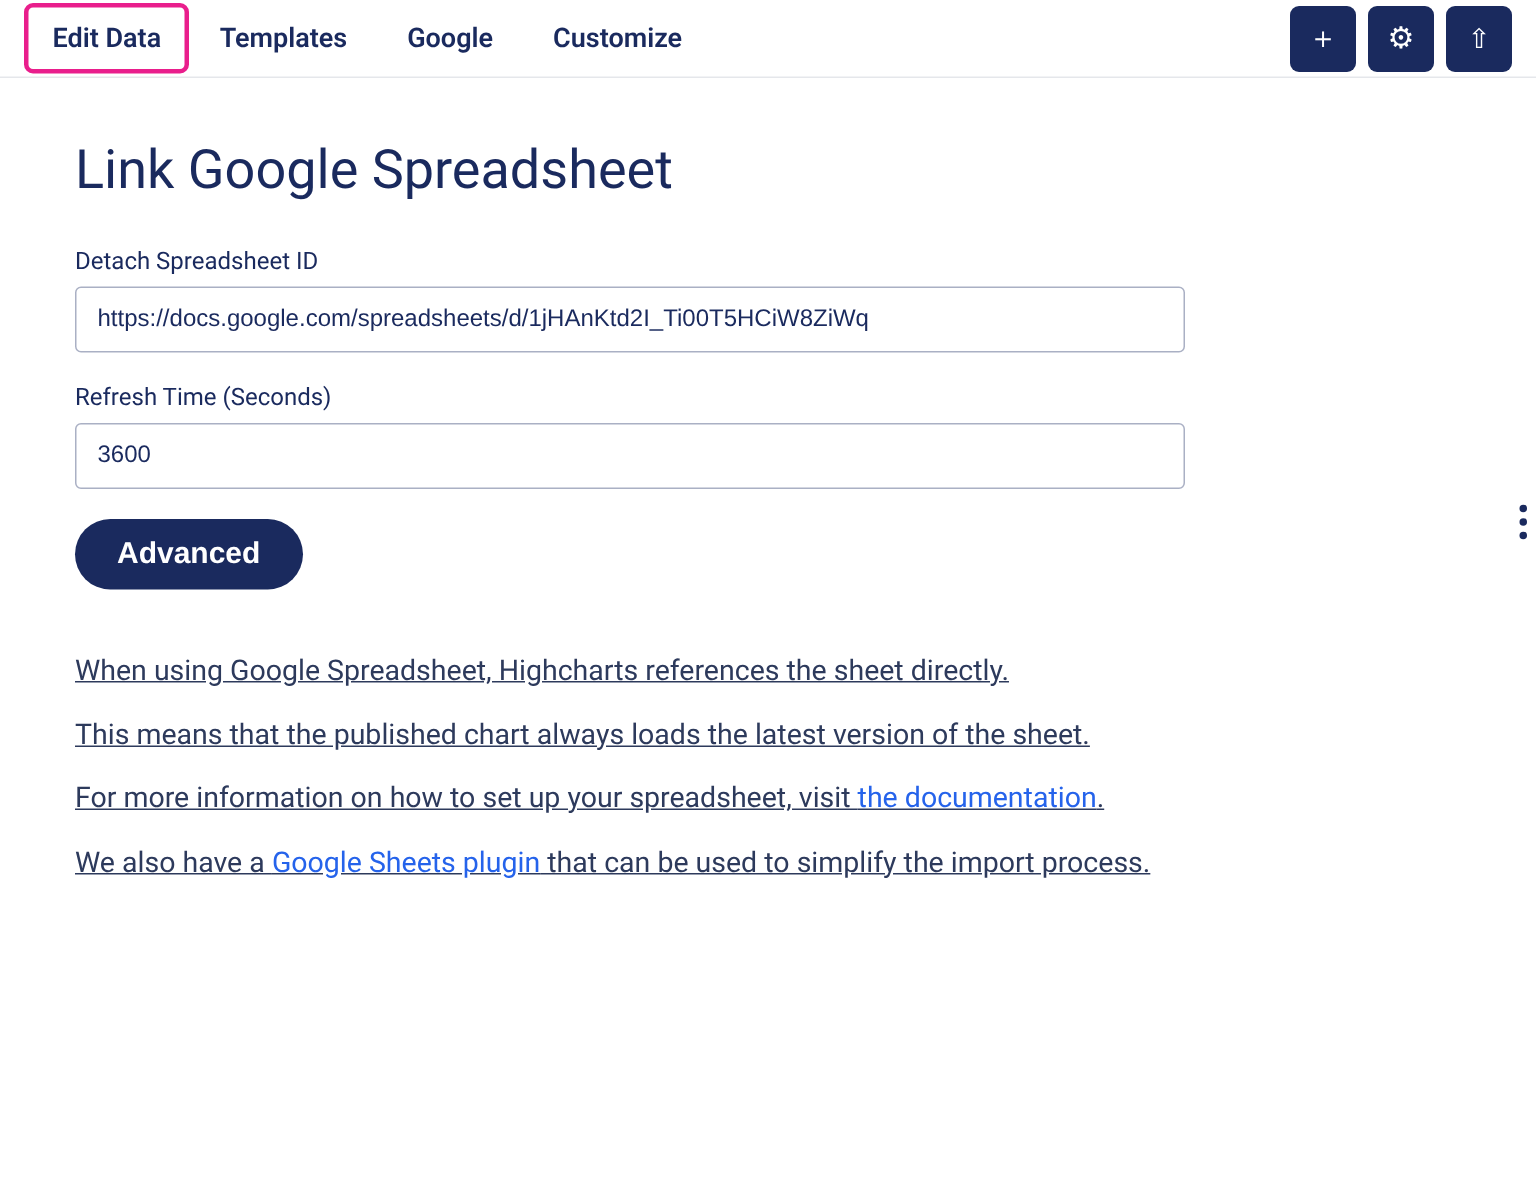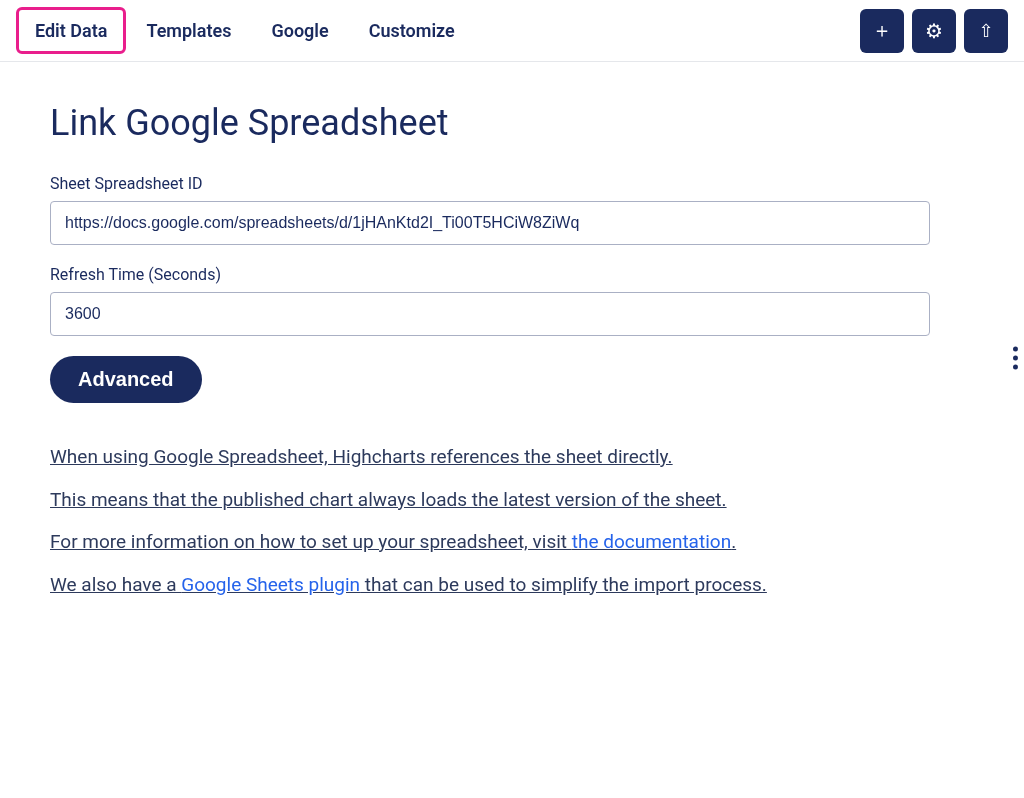--- a/index.html
+++ b/index.html
@@ -10,21 +10,21 @@
       width: 1024px;
       min-height: 798px;
       overflow-x: hidden;
     }
 
     
     .navbar {
       display: flex;
       align-items: center;
       padding: 0 16px;
-      height: 62px;
+      height: 52px;
       border-bottom: 1px solid #e5e7eb;
       position: relative;
     }
 
     .nav-item {
       font-size: 18px;
       font-weight: 600;
       color: #1a2a5e;
       padding: 12px 20px;
       cursor: pointer;
@@ -70,21 +70,21 @@
 
     .form-label {
       font-size: 16px;
       color: #1a2a5e;
       margin-bottom: 8px;
       display: block;
       font-weight: 400;
     }
 
     .form-input {
-      width: 880px;
+      width: 740px;
       max-width: 100%;
       border: 1.5px solid #aab0c4;
       border-radius: 4px;
       padding: 12px 14px;
       font-size: 16px;
       color: #1a2a5e;
       outline: none;
       margin-bottom: 20px;
     }
 
@@ -171,21 +171,21 @@
   </button>
   <button class="header-btn" title="Export">
     <span style="font-size:18px;">⇧</span>
   </button>
 </nav>
 
 <main class="main-content">
 
   <h1 class="page-title">Link Google Spreadsheet</h1>
 
-  <label class="form-label">Sheet Spreadsheet ID</label>
+  <label class="form-label">Detach Spreadsheet ID</label>
   <input class="form-input" type="text" value="https://docs.google.com/spreadsheets/d/1jHAnKtd2I_Ti00T5HCiW8ZiWq" style="">
 
   <label class="form-label">Refresh Time (Seconds)</label>
   <input class="form-input" type="text" value="3600" style="">
 
   <div style="margin-bottom: 20px;">
     <button class="btn-advanced">Advanced</button>
   </div>
 
 

